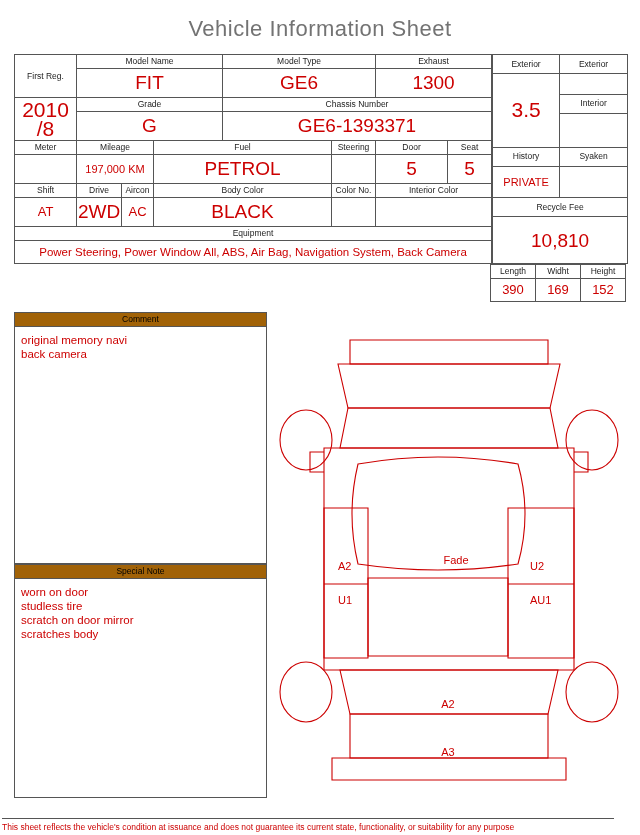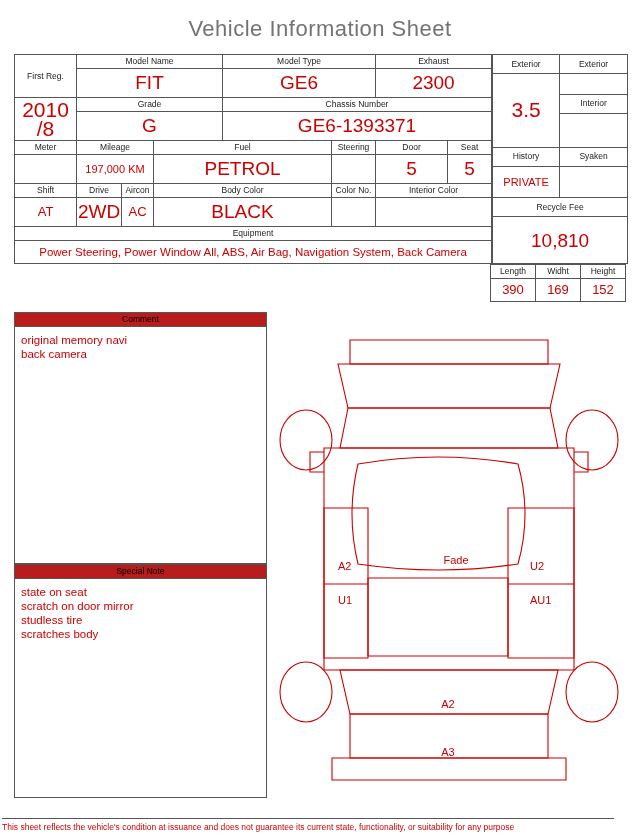--- a/index.html
+++ b/index.html
@@ -90,21 +90,21 @@
     position: absolute;
     border: 1px solid #555;
     box-sizing: border-box;
   }
   .panel-head {
     font-size: 8.5px;
     text-align: center;
     border-bottom: 1px solid #555;
     height: 13px;
     line-height: 13px;
-    background: #b91c1c;
+    background: #a16207;
   }
   .panel-body {
     font-size: 11.5px;
     color: #cc0000;
     padding: 6px 6px 0 6px;
     line-height: 14px;
   }
   #comment-panel { left: 0; top: 0; width: 253px; height: 252px; }
   #specialnote-panel { left: 0; top: 252px; width: 253px; height: 234px; }
 
@@ -161,21 +161,21 @@
         <tbody>
           <tr>
             <td class="lbl" rowspan="2">First Reg.</td>
             <td class="lbl" colspan="4">Model Name</td>
             <td class="lbl" colspan="3">Model Type</td>
             <td class="lbl" colspan="3">Exhaust</td>
           </tr>
           <tr>
             <td class="val lg" colspan="4">FIT</td>
             <td class="val lg" colspan="3">GE6</td>
-            <td class="val lg" colspan="3">2300</td>
+            <td class="val lg" colspan="3">1300</td>
           </tr>
           <tr>
             <td class="val xl" rowspan="2" style="line-height:19px;">
               <div>2010</div>
               <div>/8</div>
             </td>
             <td class="lbl" colspan="4">Grade</td>
             <td class="lbl" colspan="6">Chassis Number</td>
           </tr>
           <tr>
@@ -293,23 +293,23 @@
       <div class="panel-head">Comment</div>
       <div class="panel-body">
         <div>original memory navi</div>
         <div>back camera</div>
       </div>
     </div>
 
     <div class="panel" id="specialnote-panel">
       <div class="panel-head">Special Note</div>
       <div class="panel-body">
-        <div>state on seat</div>
+        <div>worn on door</div>
+        <div>studless tire</div>
         <div>scratch on door mirror</div>
-        <div>studless tire</div>
         <div>scratches body</div>
       </div>
     </div>
 
     <div class="diagram">
       <svg width="354" height="490" viewBox="0 0 354 490" xmlns="http://www.w3.org/2000/svg">
         <g fill="none" stroke="#cc0000" stroke-width="1.1">
 
           <path d="M78 28 h198 v24 h-198 z"></path>
 

